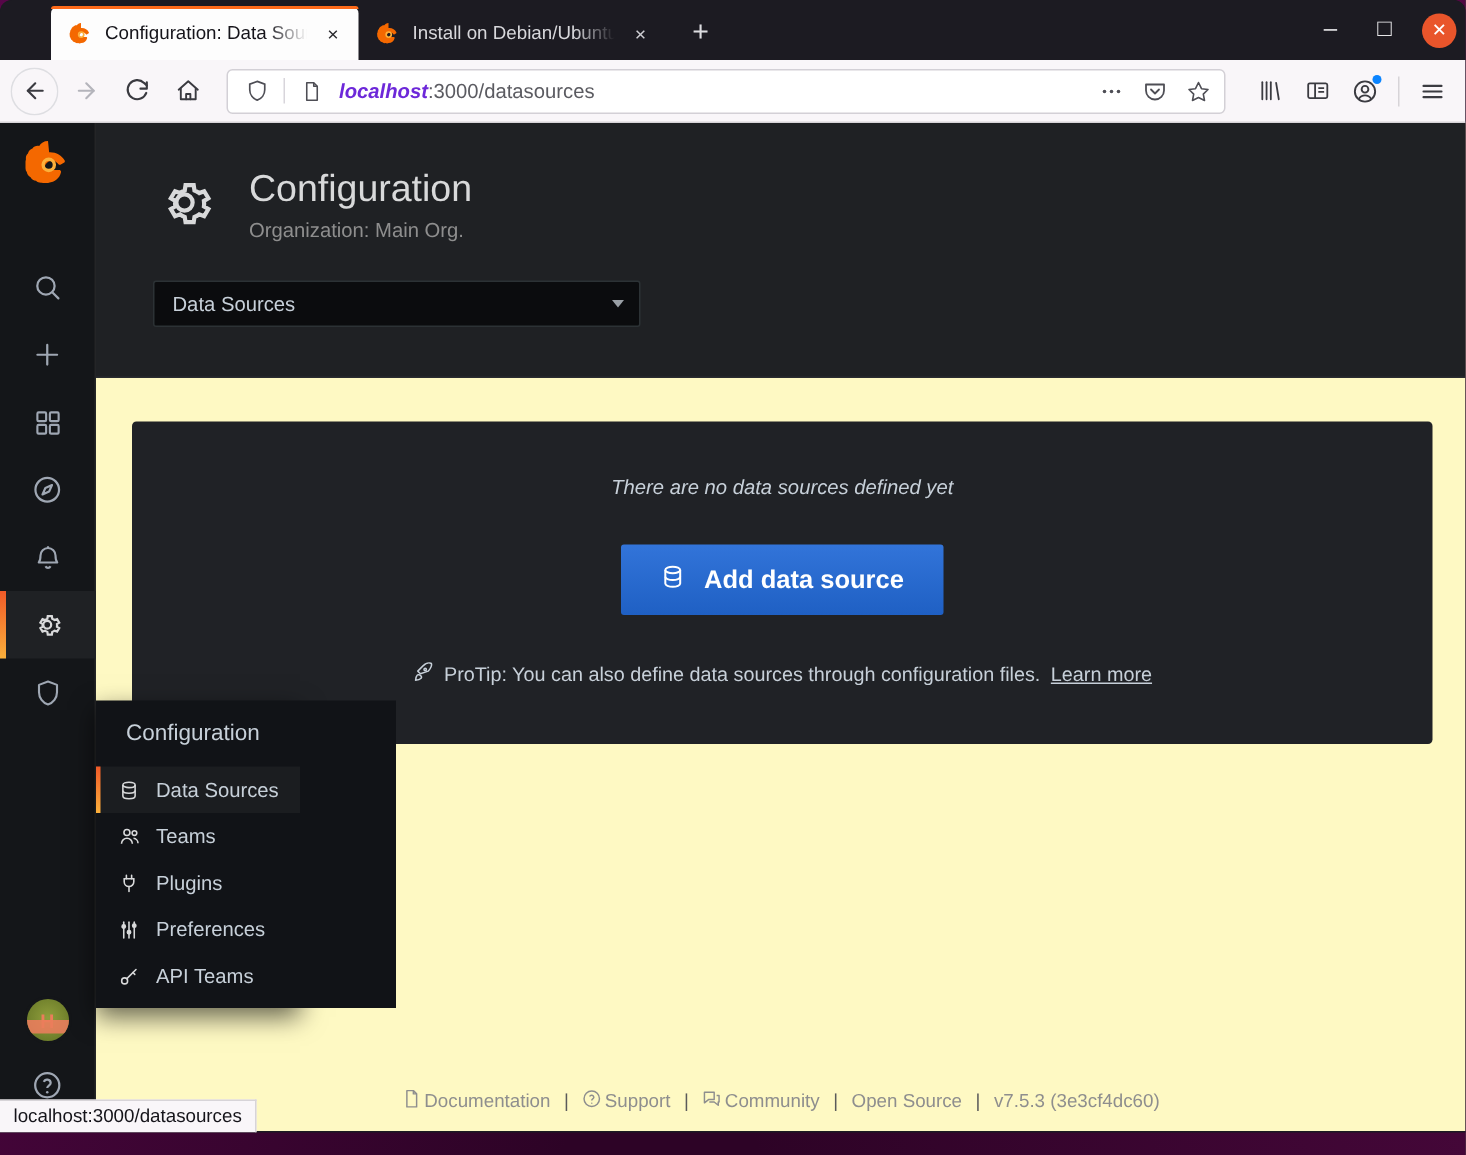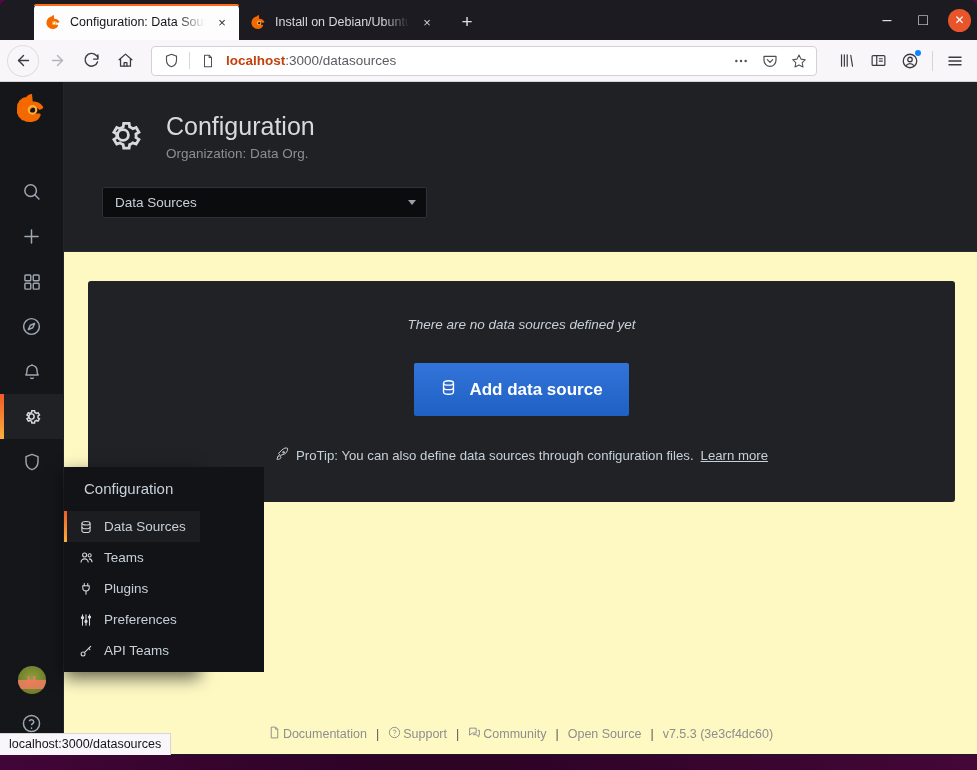--- a/index.html
+++ b/index.html
@@ -118,21 +118,21 @@
     padding: 0 6px 0 8px;
     gap: 7px;
   }
   .urlbar .sep { width: 1px; height: 17px; background: #d8d5db; }
   .urltext {
     flex: 1 1 auto;
     font-size: 13.5px;
     color: #5b5b61;
     white-space: nowrap;
   }
-  .urltext b { color: #c2410c; font-weight: 700; }
+  .urltext b { color: #6d28d9; font-weight: 700; font-style: italic; }
   .uricon { display: flex; align-items: center; justify-content: center; color: #4e4e55; width: 22px; height: 22px; }
   .toolicons { display: flex; align-items: center; gap: 2px; padding-left: 4px; }
   .toolbtn {
     width: 30px; height: 30px;
     display: flex; align-items: center; justify-content: center;
     color: #3b3b41; position: relative;
   }
   .toolbtn .dot {
     position: absolute; top: 4px; right: 4px;
     width: 6px; height: 6px; border-radius: 50%; background: #0a84ff;
@@ -250,21 +250,21 @@
     text-align: center;
   }
   .empty-msg { font-size: 13.5px; font-style: italic; color: #c7d0d9; }
   .btn-primary {
     margin: 31px auto 0;
     display: inline-flex; align-items: center; gap: 12px;
     background: #1f60c4;
     background: linear-gradient(#3274d9, #1f60c4);
     color: #fff;
     border: none; border-radius: 2px;
-    height: 53px;
+    height: 47px;
     padding: 0 26px;
     font-size: 17px; font-weight: 700;
     font-family: "Liberation Sans", sans-serif;
     cursor: pointer;
   }
   .protip {
     margin-top: 31px;
     font-size: 13.2px;
     color: #c7d0d9;
     display: flex; align-items: center; justify-content: center; gap: 7px;
@@ -438,21 +438,21 @@
       <div class="page-header">
         <div class="ph-row">
           <div class="ph-icon">
             <svg width="42" height="42" viewBox="0 0 24 24" fill="none" stroke="currentColor" stroke-width="1.6">
               <circle cx="12" cy="12" r="3.1"></circle>
               <path d="M19.4 13.5l1.7 1-1.6 2.7-1.9-.7a7.6 7.6 0 0 1-1.8 1l-.3 2h-3.1l-.3-2a7.6 7.6 0 0 1-1.8-1l-1.9.7-1.6-2.7 1.7-1a7.4 7.4 0 0 1 0-2.1l-1.7-1 1.6-2.7 1.9.7a7.6 7.6 0 0 1 1.8-1l.3-2h3.1l.3 2c.6.2 1.2.6 1.8 1l1.9-.7 1.6 2.7-1.7 1a7.4 7.4 0 0 1 0 2.1z"></path>
             </svg>
           </div>
           <div>
             <div class="ph-title">Configuration</div>
-            <div class="ph-sub">Organization: Data Org.</div>
+            <div class="ph-sub">Organization: Main Org.</div>
           </div>
         </div>
         <div class="select">
           <span>Data Sources</span>
           <span class="caret"></span>
         </div>
       </div>
 
       <div class="content-area">
         <div class="panel">

